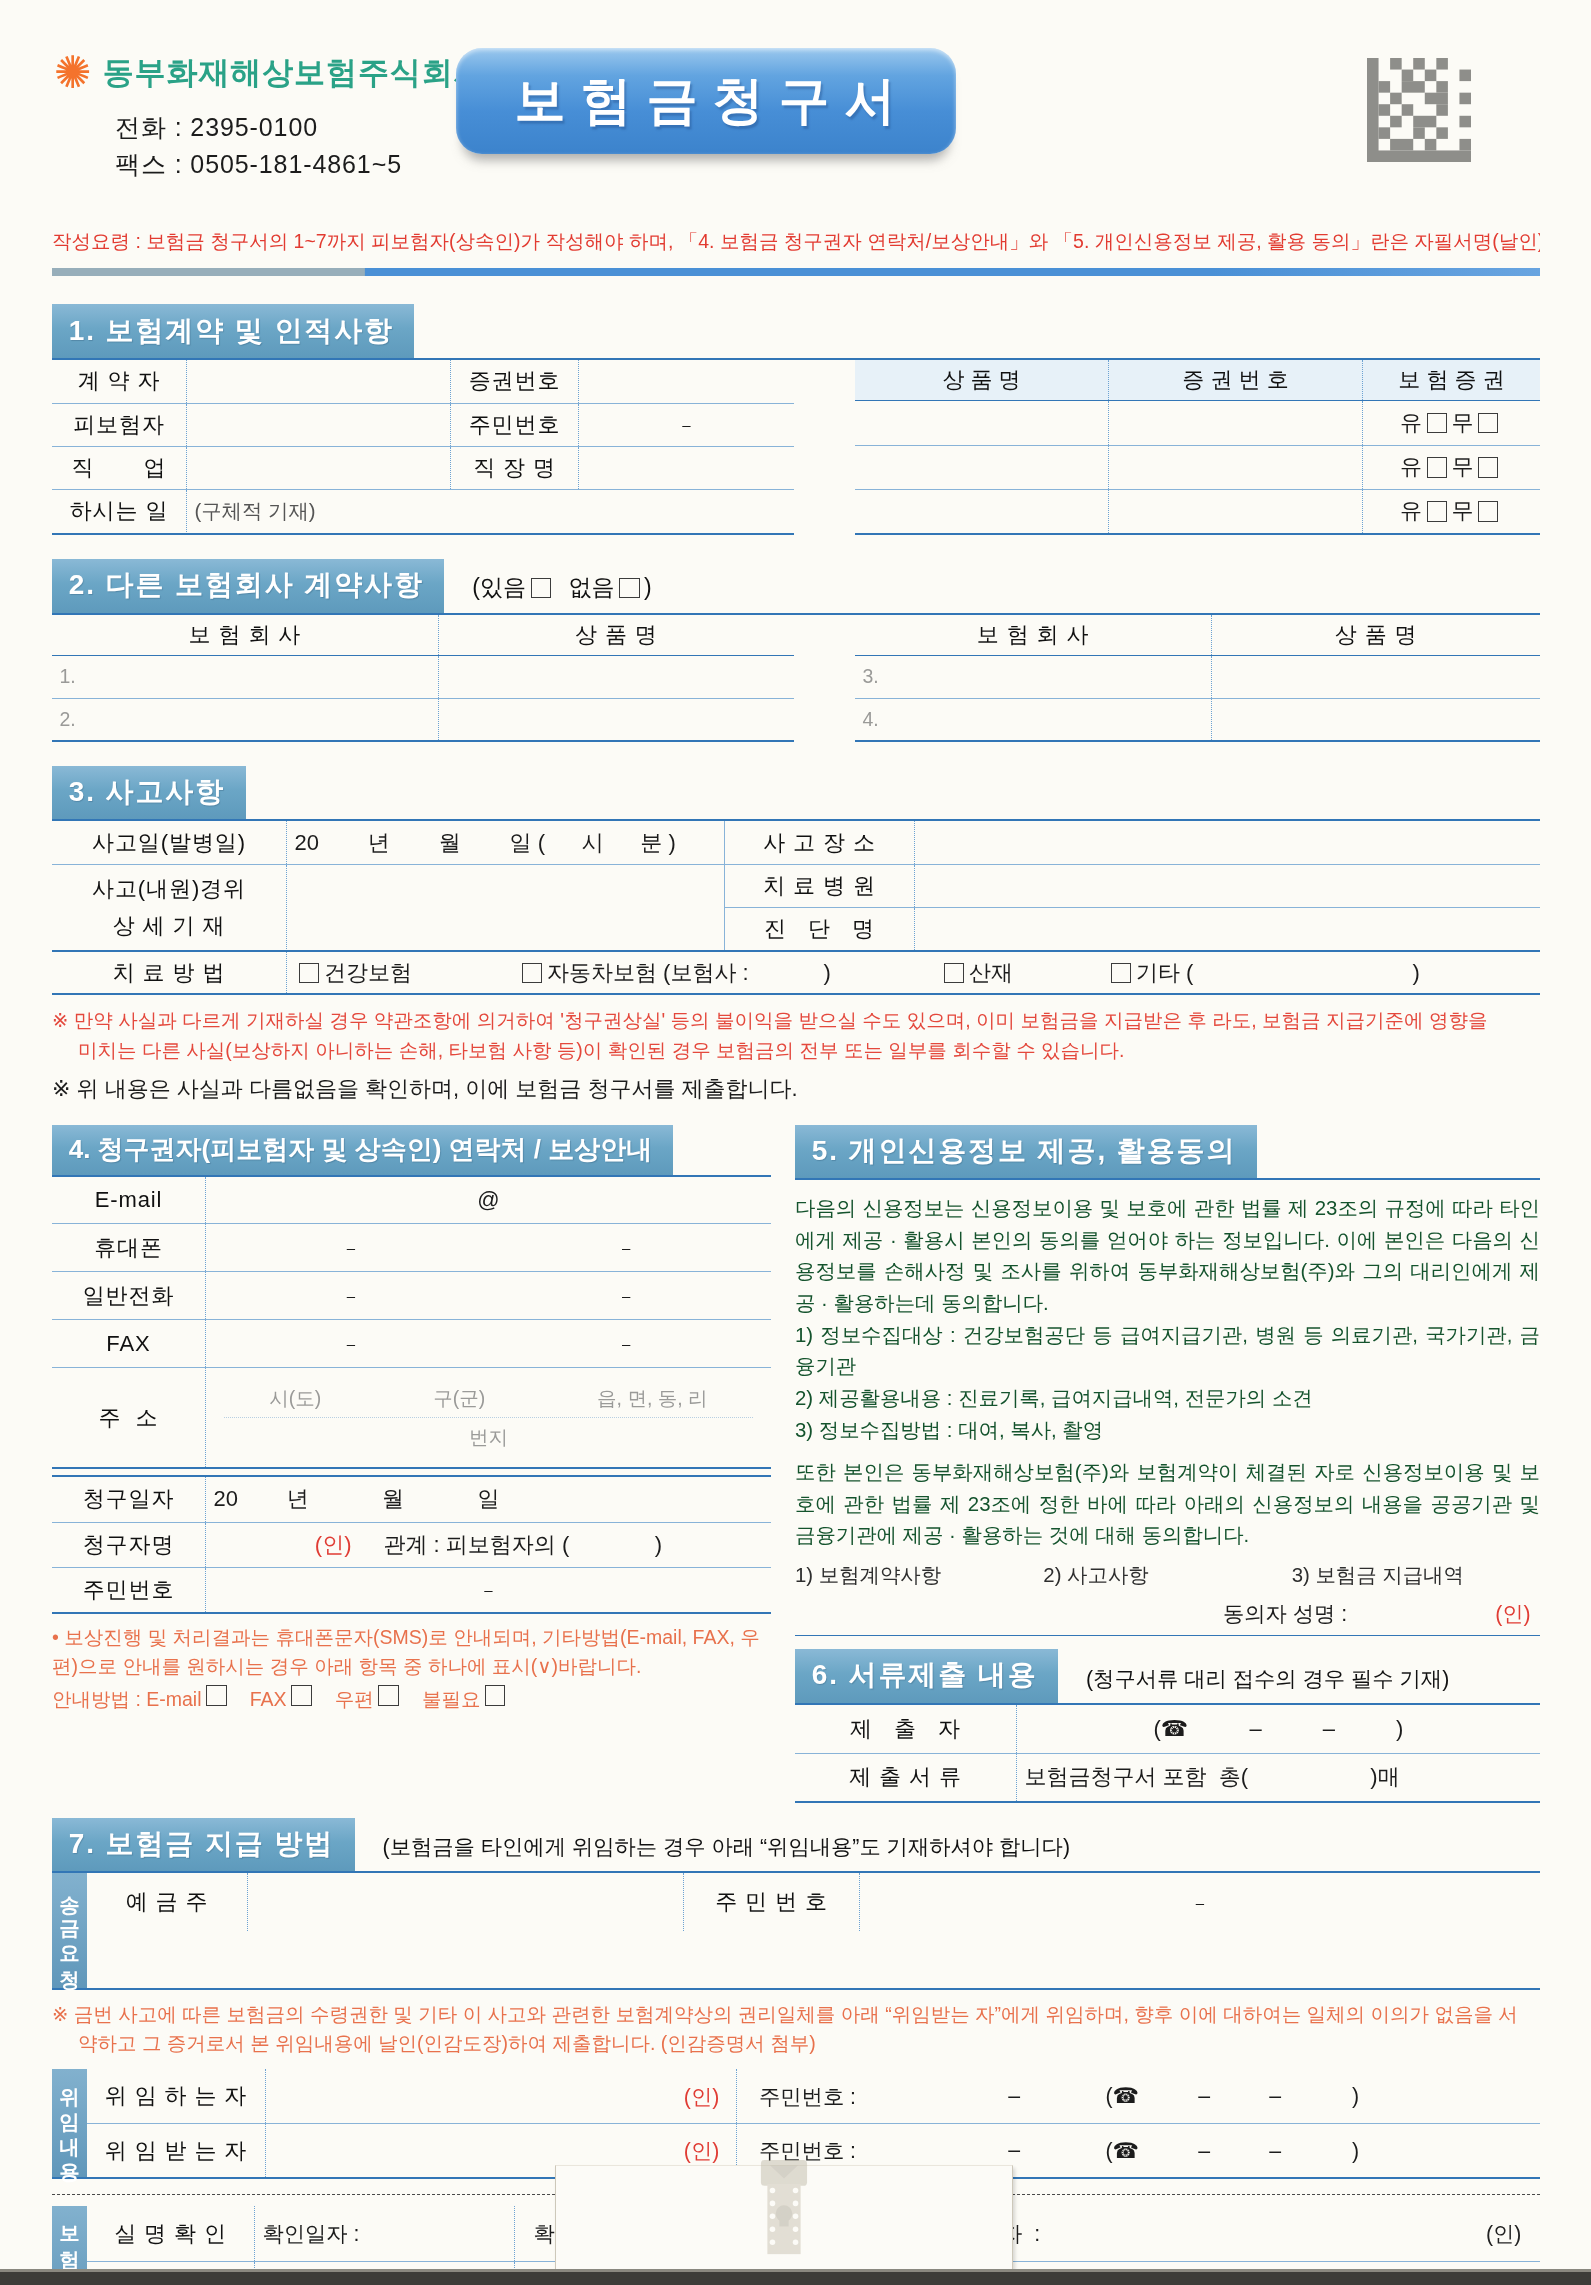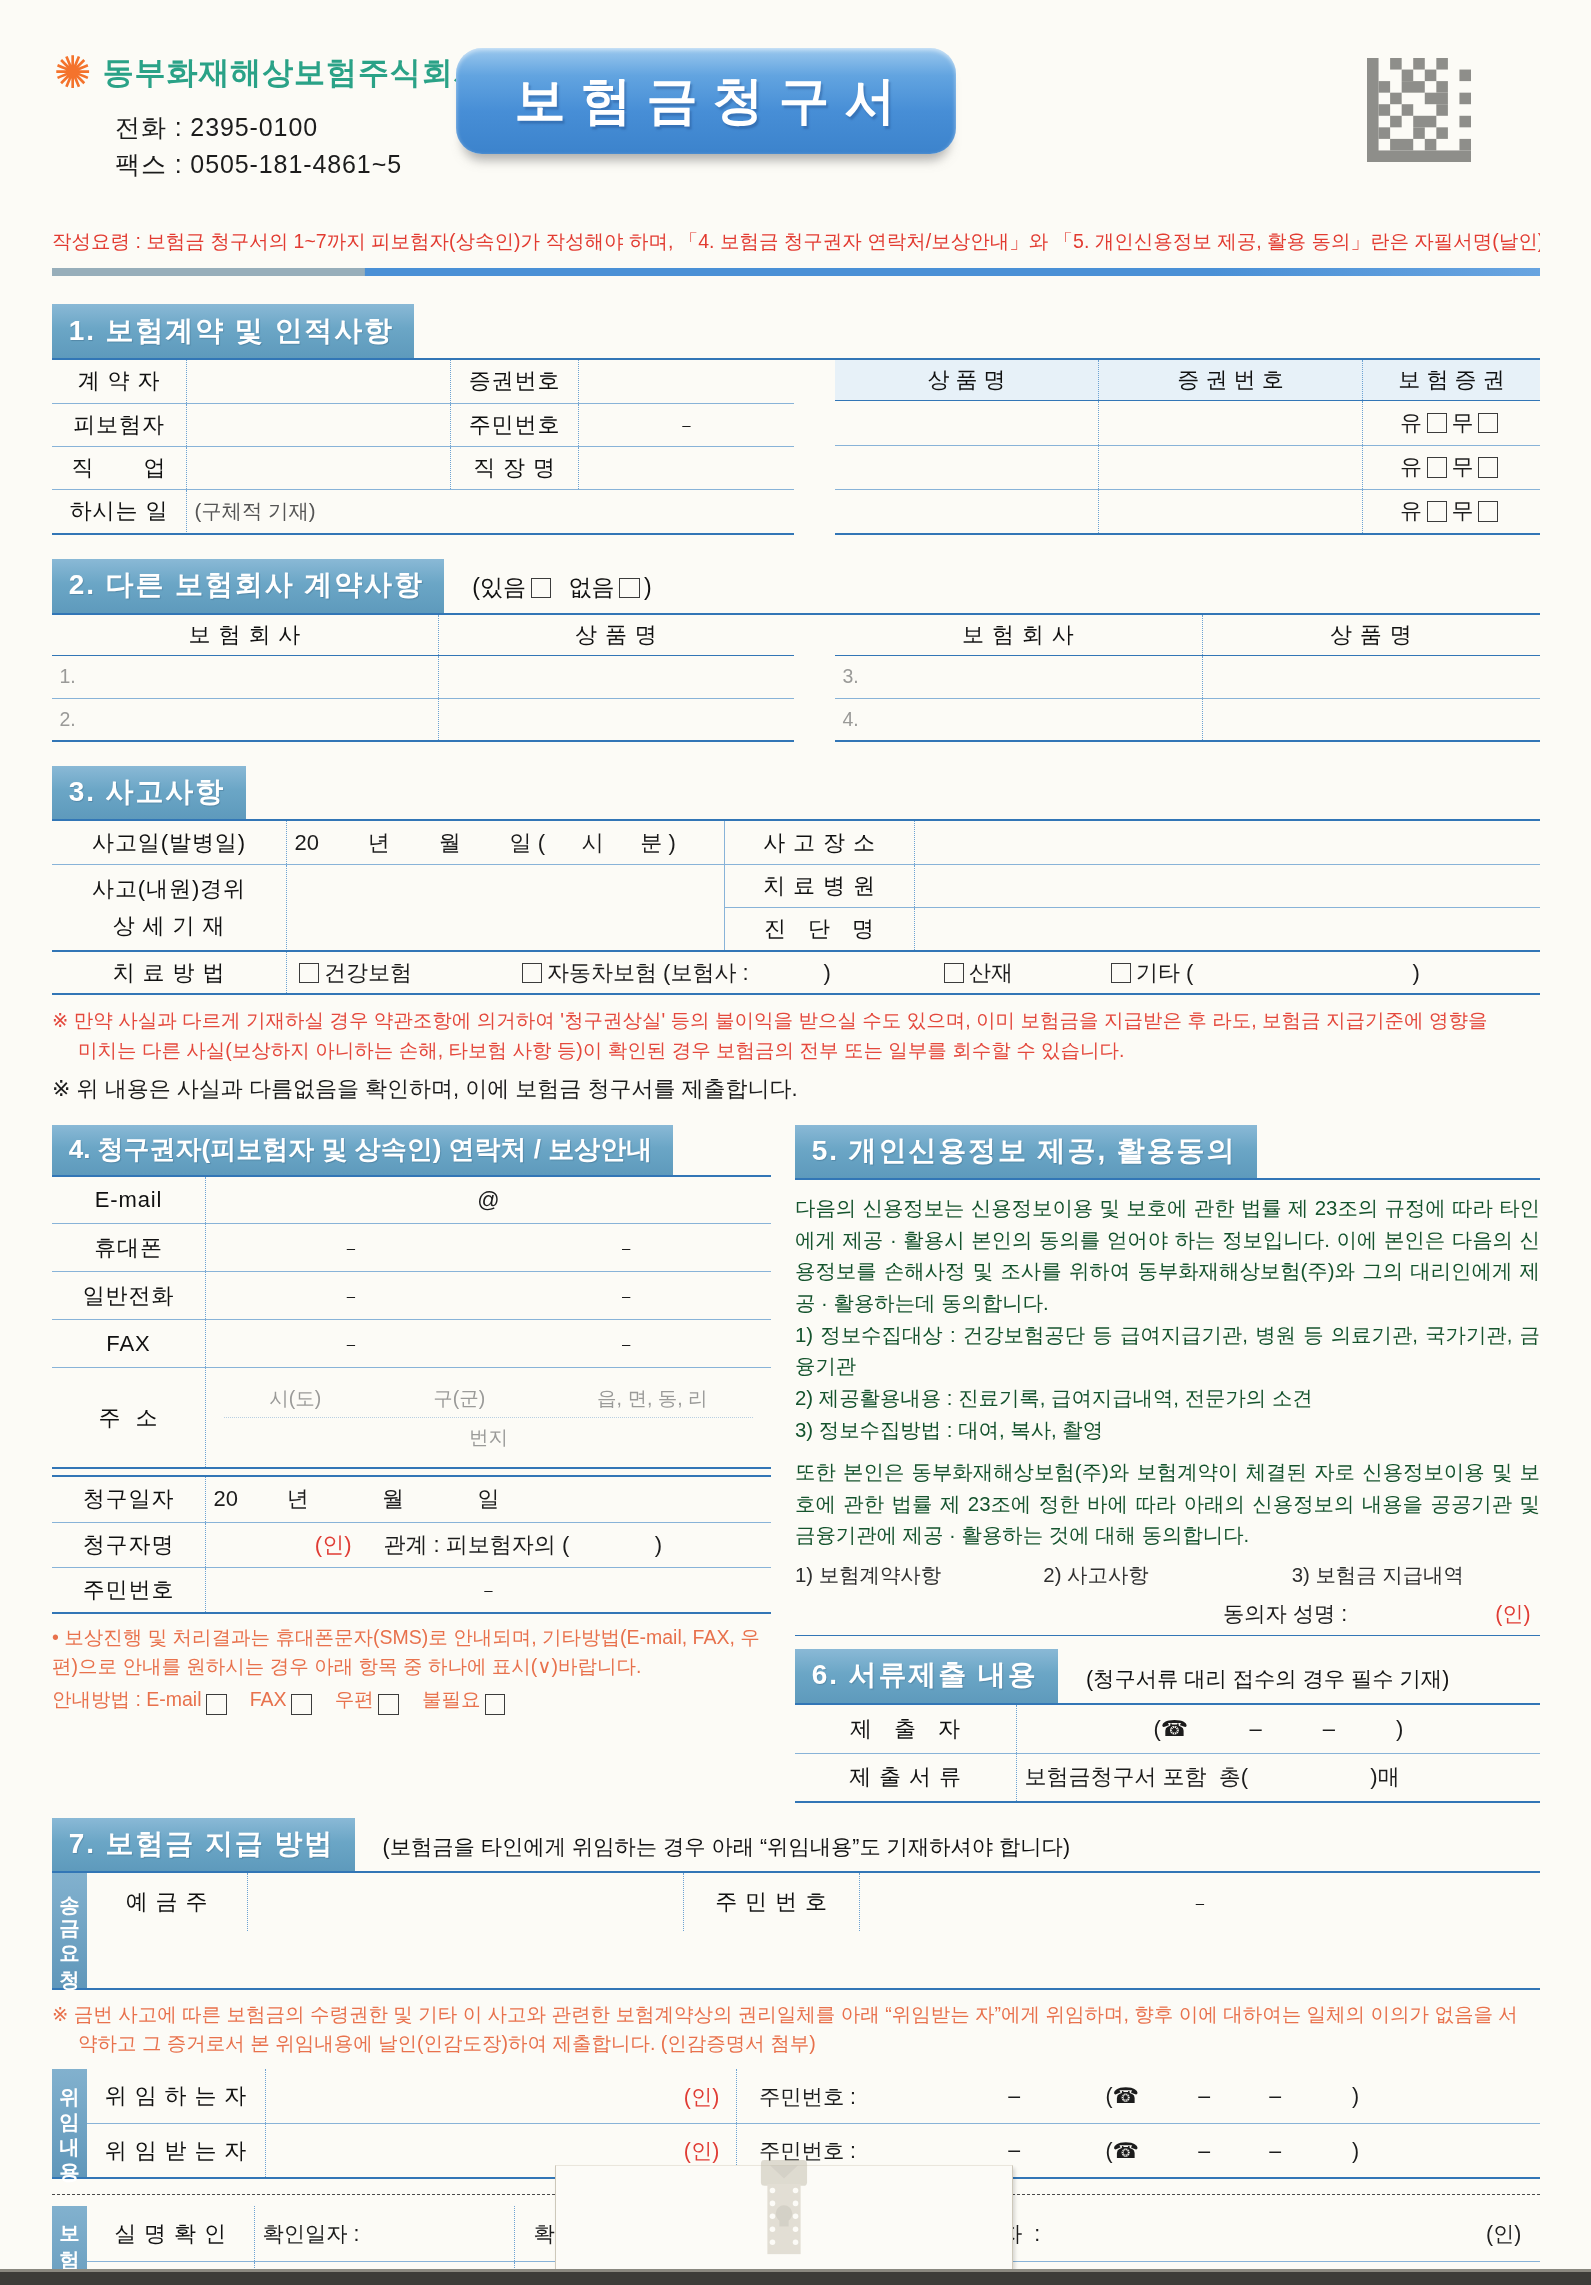--- a/index.html
+++ b/index.html
@@ -31,21 +31,21 @@
 
 .tbl{border-bottom:2.8px solid #3276b6}
 .tr{display:flex;align-items:stretch}
 .tr+.tr{border-top:1.9px solid #88b3d8}
 .hline{border-top:2.8px solid #3276b6 !important}
 .td{display:flex;align-items:center;border-left:1.9px dotted #6ca2d2;padding:0 7.4px}
 .td:first-child{border-left:none}
 .lab{justify-content:center;font-size:22px;letter-spacing:0.9px;color:#111;text-align:center}
 .th{background:#e7f1f8;font-size:22px;justify-content:center;color:#111}
 .ctr{justify-content:center}
-.cols{display:flex;gap:41px}
+.cols{display:flex;gap:61px}
 .yn{justify-content:center;font-size:22px}
 .hint{color:#555;font-size:20.4px}
 .small-gray{color:#9a9a98;font-size:19.5px}
 .seal-red{color:#e03c34}
 .seal-black{color:#222}
 .note-red{color:#e4483c;font-size:19.5px;line-height:1.5;padding-left:26px;text-indent:-26px;margin-top:11px}
 .note-orange{color:#e8714c;font-size:19.5px;line-height:1.5;margin-top:9.3px}
 .note-black{color:#1c1c1c;font-size:22px;margin-top:9.3px}
 .vlab{width:35px;flex:none;background:linear-gradient(180deg,#82b1ce,#6097ba);color:#fff;font-size:20.4px;font-weight:bold;display:flex;align-items:center;justify-content:center;writing-mode:vertical-rl;text-orientation:upright;letter-spacing:4.6px}
 .body-txt{font-size:20.4px;line-height:1.55;color:#14532d;text-align:justify}
@@ -337,21 +337,21 @@
               <span class="seal-red">(인)</span>
               <span class="pre">관계 : 피보험자의 (              )</span>
             </div>
           </div>
           <div class="tr" style="height:45px">
             <div class="td lab" style="width:153px">주민번호</div>
             <div class="td ctr" style="flex:1">–</div>
           </div>
         </div>
         <div class="note-orange">• 보상진행 및 처리결과는 휴대폰문자(SMS)로 안내되며, 기타방법(E-mail, FAX, 우편)으로 안내를 원하시는 경우 아래 항목 중 하나에 표시(∨)바랍니다.</div>
-        <div class="note-orange" style="margin-top:3.7px;display:flex;align-items:flex-end">
+        <div class="note-orange" style="margin-top:3.7px;display:flex;align-items:flex-start">
           <span class="pre">안내방법 : </span>
           <span>E-mail</span>
             <span class="cb"></span>
           <span style="margin-left:18.6px">FAX</span>
             <span class="cb"></span>
           <span style="margin-left:18.6px">우편</span>
             <span class="cb"></span>
           <span style="margin-left:18.6px">불필요</span>
             <span class="cb"></span>
         </div>

